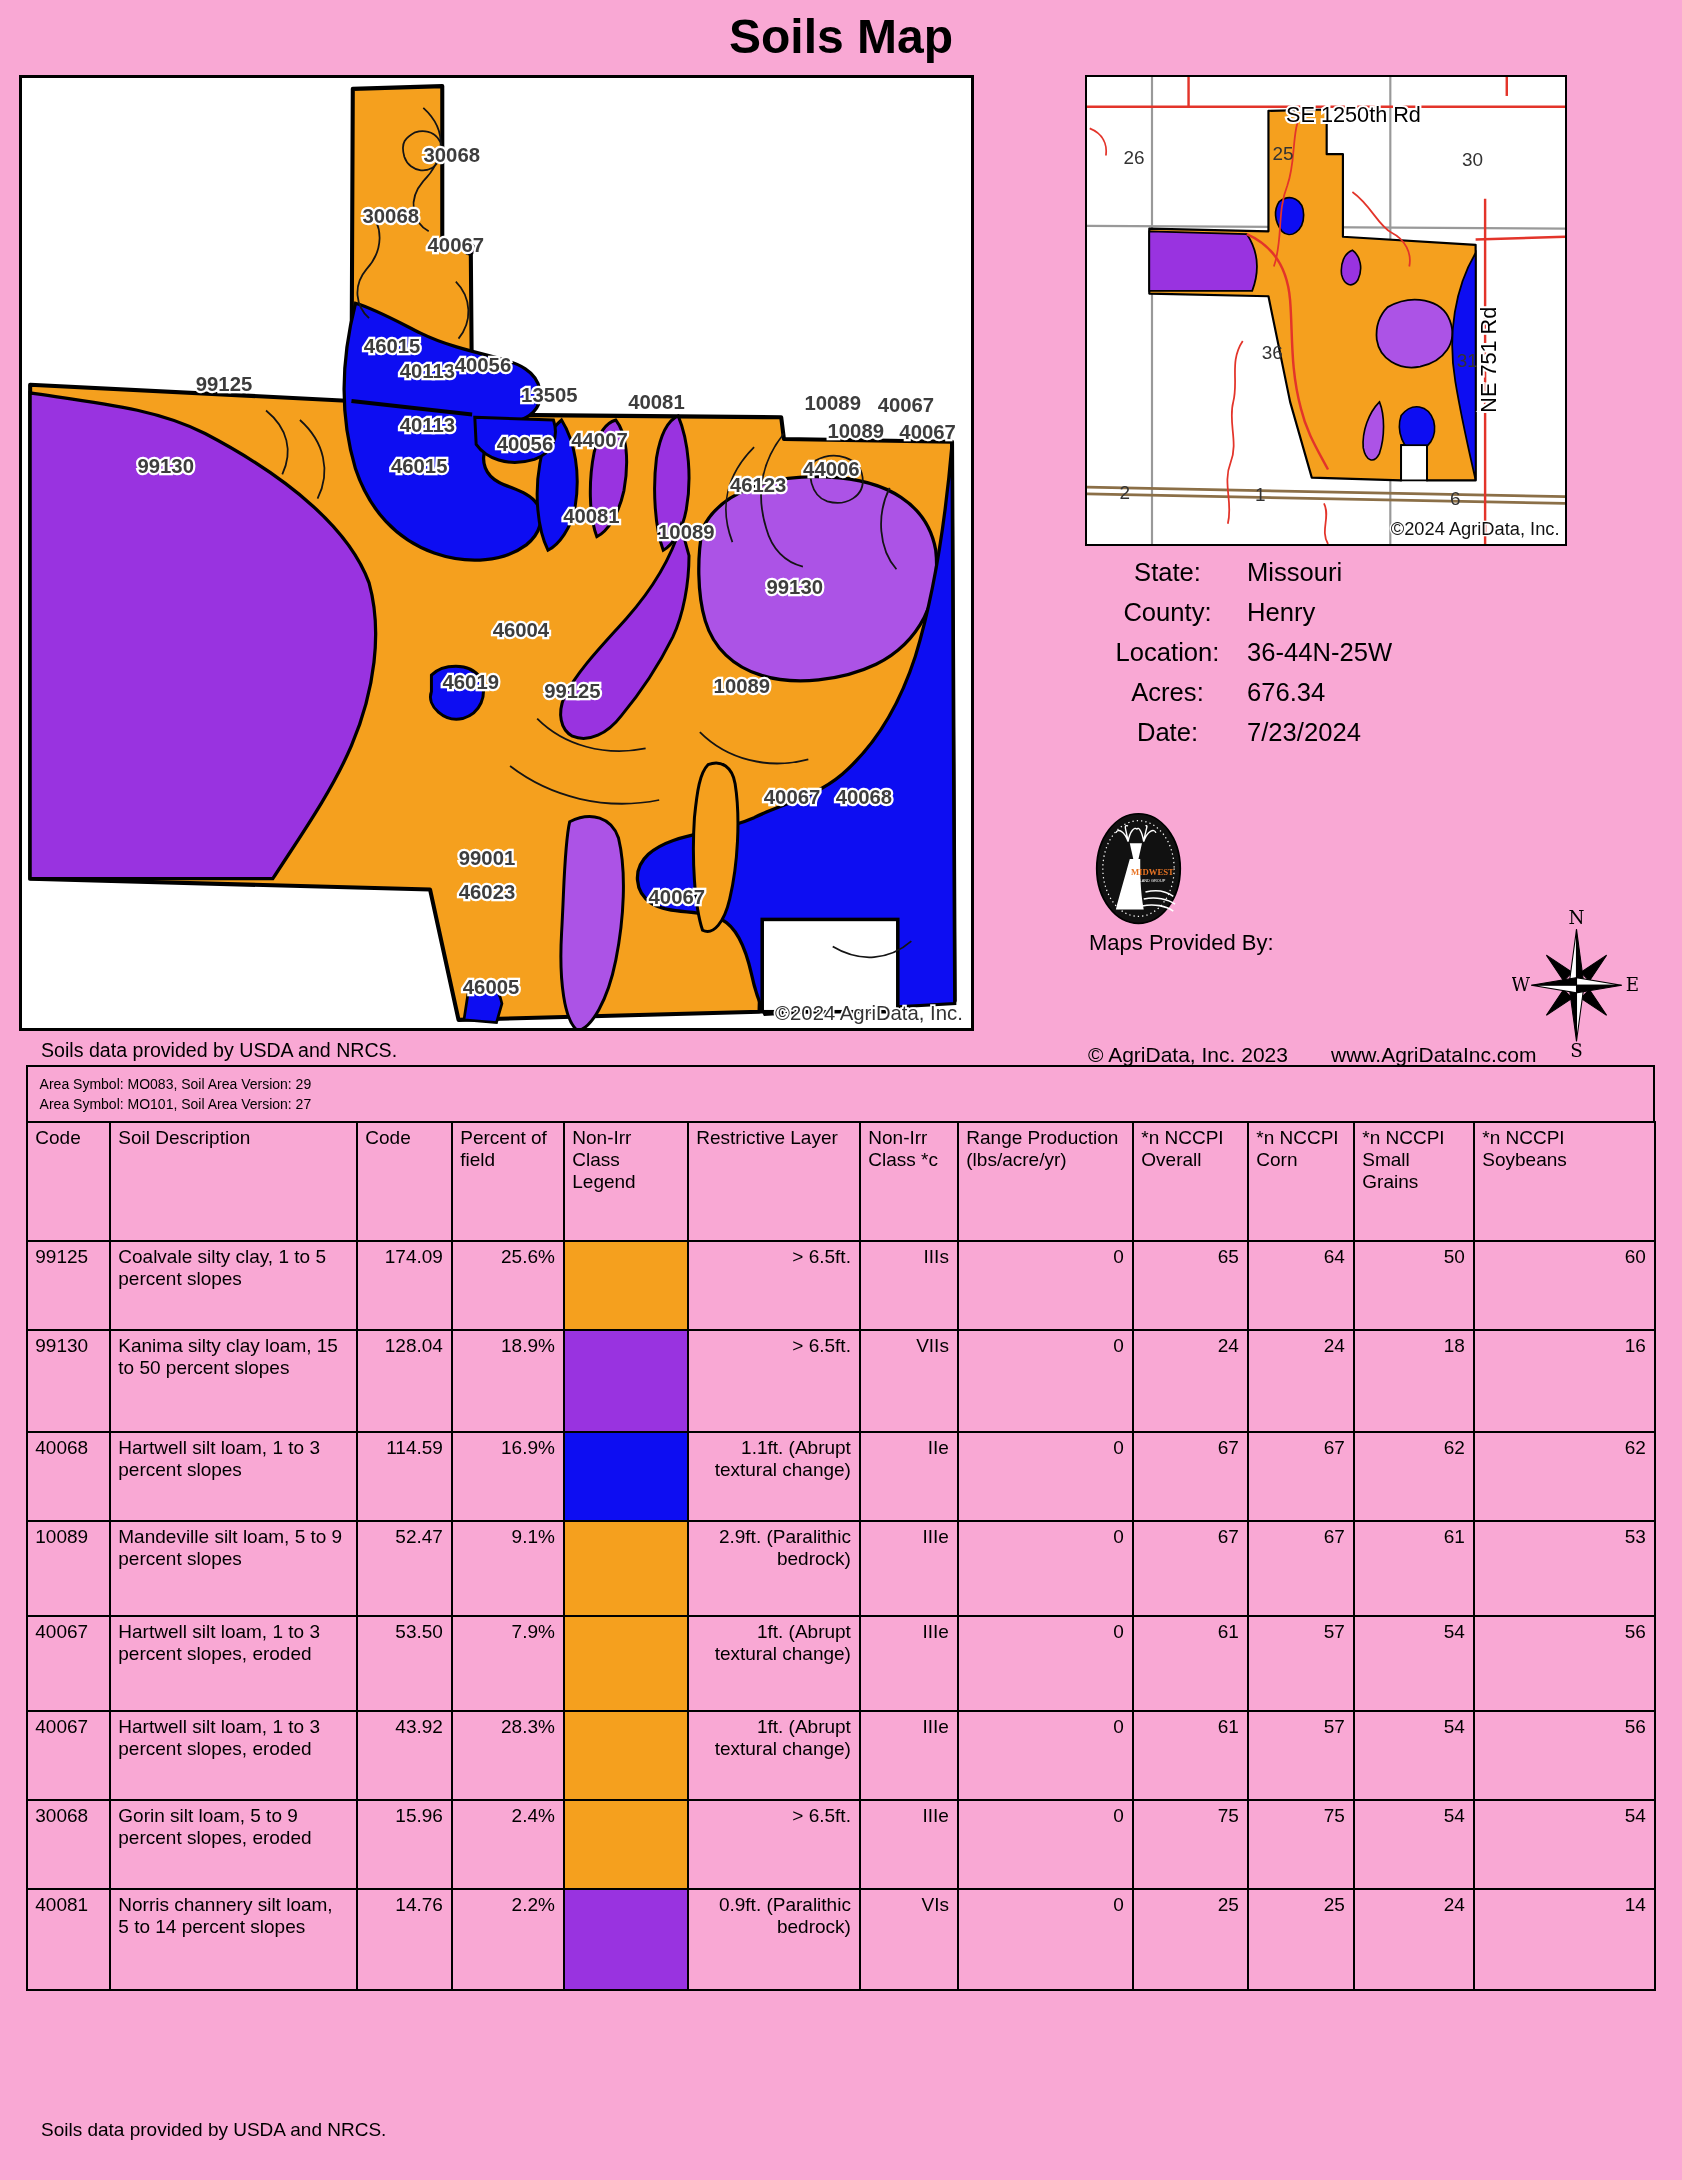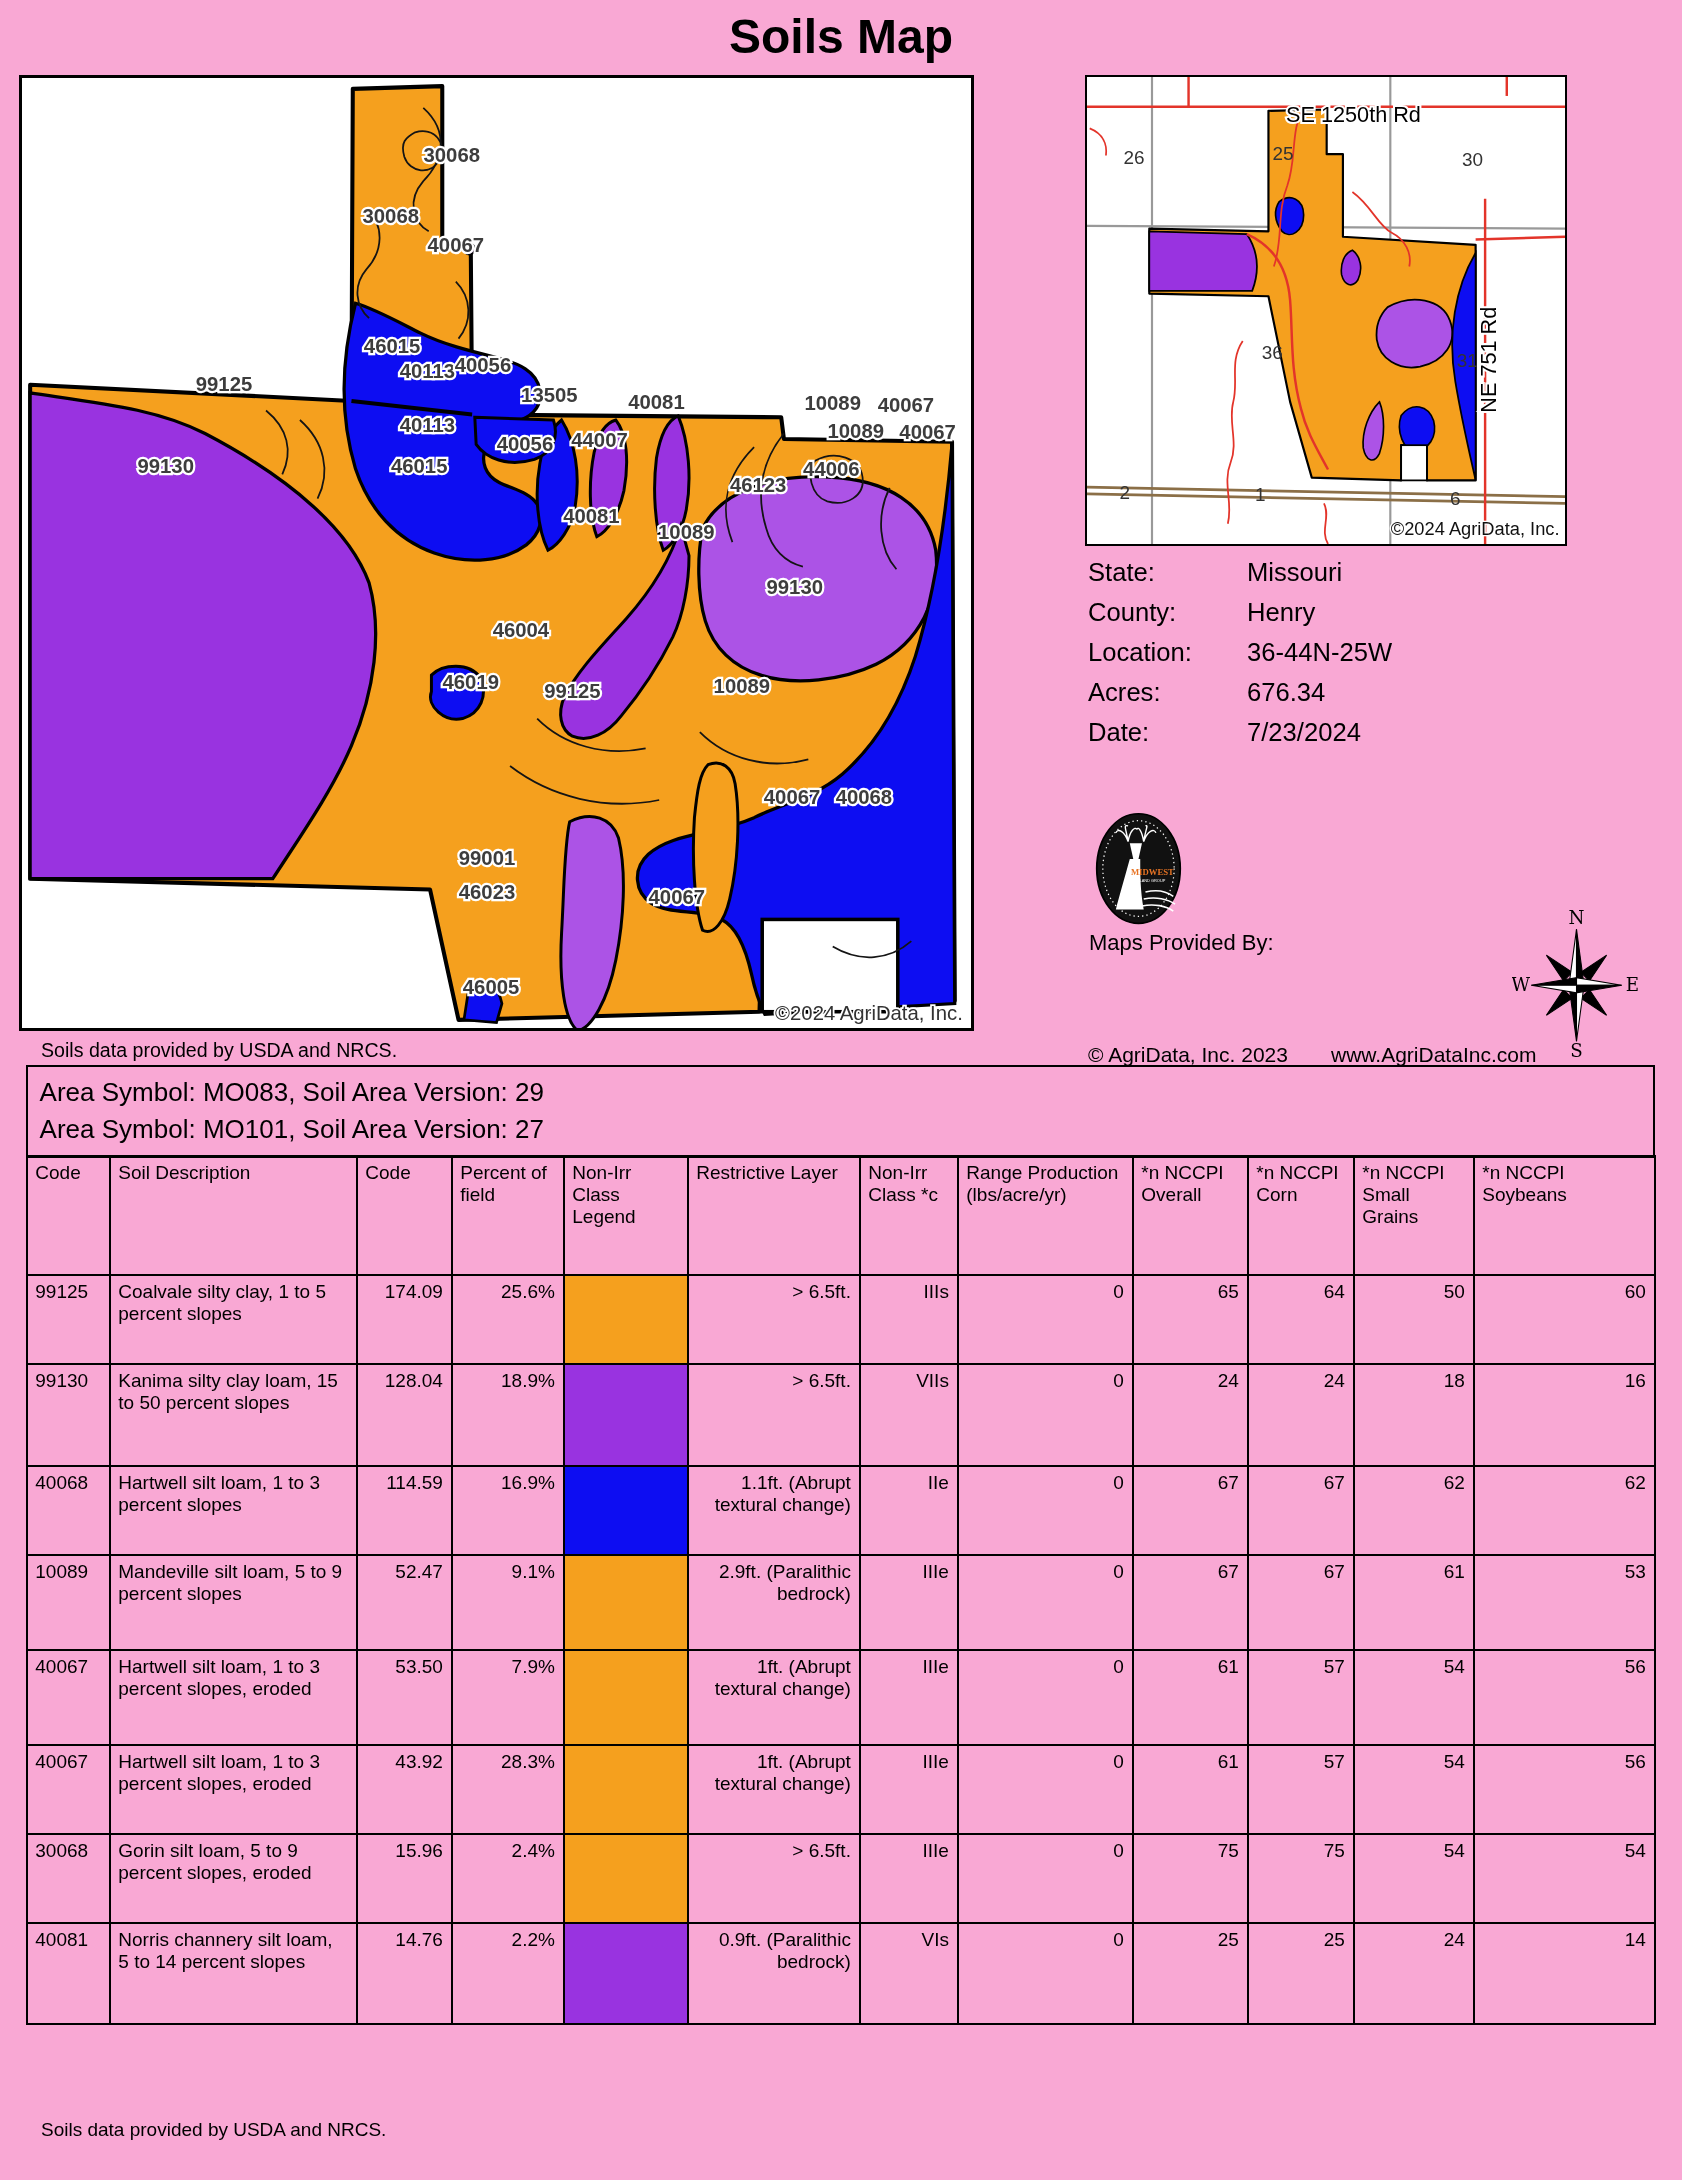--- a/index.html
+++ b/index.html
@@ -9,35 +9,35 @@
   #map-box{left:19px;top:75px;width:955px;height:956px;border:3.4px solid #000;background:#fff;box-sizing:border-box;}
   #map-box svg{display:block;width:100%;height:100%;}
   .soil-label{font-family:"Liberation Sans",sans-serif;font-weight:bold;font-size:15px;fill:#3d3d3d;stroke:#ffffff;stroke-width:3.2px;paint-order:stroke;text-anchor:middle;}
   .map-copyright{font-family:"Liberation Sans",sans-serif;font-size:15px;fill:#333;stroke:#fff;stroke-width:2.5px;paint-order:stroke;text-anchor:end;}
   #locator-box{left:1085px;top:75px;width:482px;height:471px;border:2.6px solid #000;background:#fff;box-sizing:border-box;}
   #locator-box svg{display:block;width:100%;height:100%;}
   .sec-label{font-family:"Liberation Sans",sans-serif;font-size:14px;fill:#333;}
   .road-label{font-family:"Liberation Sans",sans-serif;font-size:16px;fill:#000;stroke:#fff;stroke-width:3px;paint-order:stroke;}
   .loc-copyright{font-family:"Liberation Sans",sans-serif;font-size:13.5px;fill:#111;stroke:#fff;stroke-width:2px;paint-order:stroke;text-anchor:end;}
   #info-block{left:1088px;top:558px;width:477px;}
-  .info-row{display:flex;height:40px;font-size:25.6px;}
+  .info-row{display:flex;height:40px;font-size:25.6px;text-align:center;}
   .info-label{width:159px;}
   .info-value{font-weight:normal;}
   #note-top{left:41px;top:1039px;font-size:19.6px;}
   #footer-note{left:41px;top:2119px;font-size:19px;}
   #maps-provided{left:1089px;top:930px;font-size:22px;}
   #surety-logo{left:1088px;top:954px;width:394px;height:94px;}
   #agridata-line{left:1088px;top:1043px;width:562px;font-size:21px;display:flex;}
   #agridata-copy{width:243px;}
   #deer-logo{left:1095px;top:812px;width:87px;height:112px;}
   #compass{left:1512px;top:910px;width:129px;height:150px;}
   .compass-letter{font-family:"DejaVu Serif",serif;font-size:17px;fill:#000;text-anchor:middle;}
   
   #table-wrap{left:25.6px;top:1065px;width:1629px;}
-  #area-box{border:2.6px solid #000;padding:6.8px 12px;font-size:26px;line-height:1.45;}
+  #area-box{border:2.6px solid #000;padding:6.8px 12px;font-size:14px;line-height:1.45;}
   table{border-collapse:collapse;width:1629px;margin-top:-2.6px;table-layout:fixed;}
   th,td{border:2.6px solid #000;font-size:19px;font-weight:normal;text-align:left;vertical-align:top;padding:4.3px 7.7px;box-sizing:border-box;}
   thead tr{height:119px;}
   td.num,th.num{text-align:right;}
   td.legend-cell{padding:0;}
   tbody tr:nth-child(1){height:89px;}
   tbody tr:nth-child(2){height:102px;}
   tbody tr:nth-child(3){height:89px;}
   tbody tr:nth-child(4){height:95px;}
   tbody tr:nth-child(5){height:95px;}

